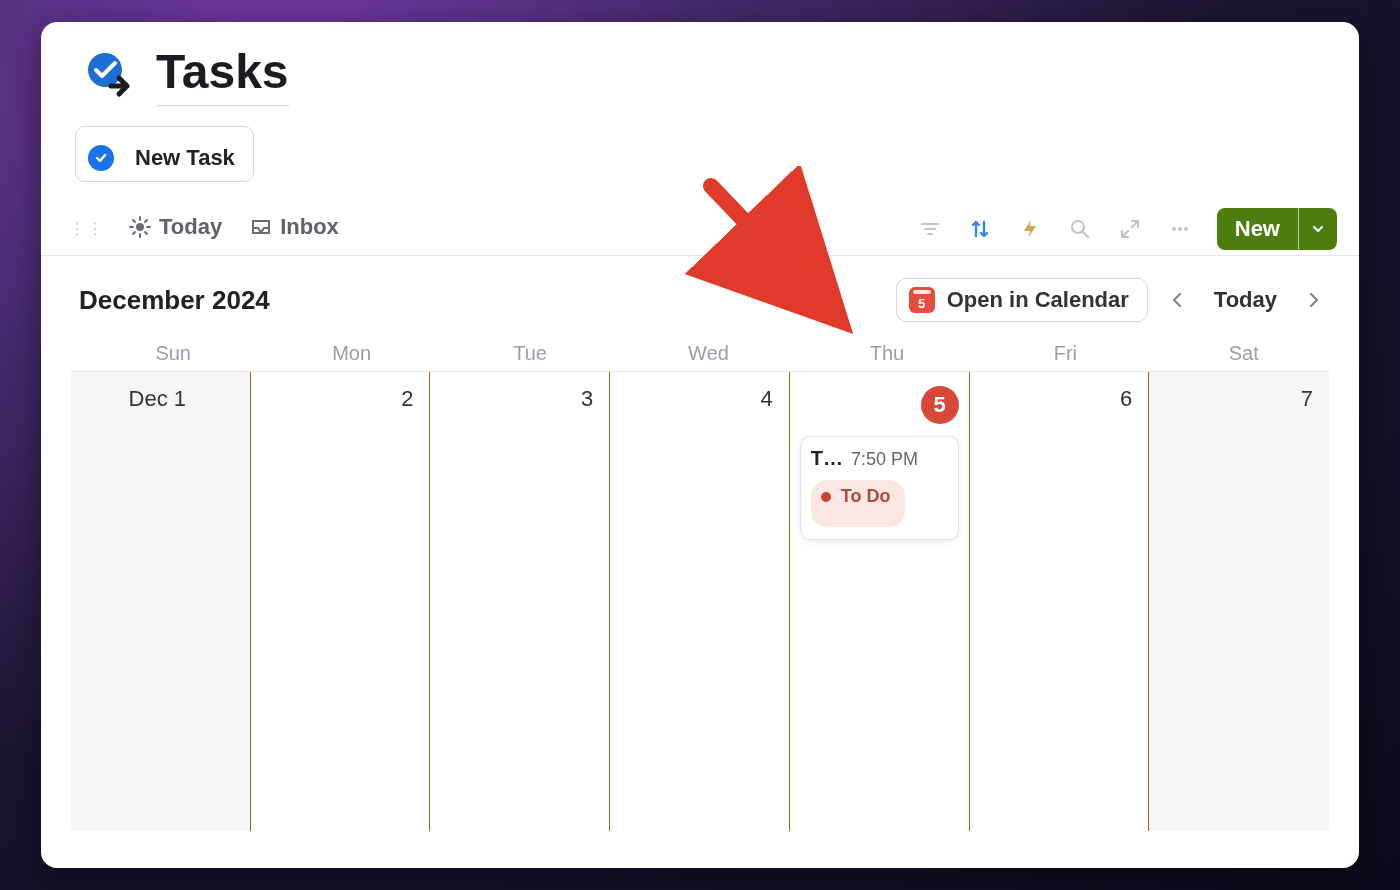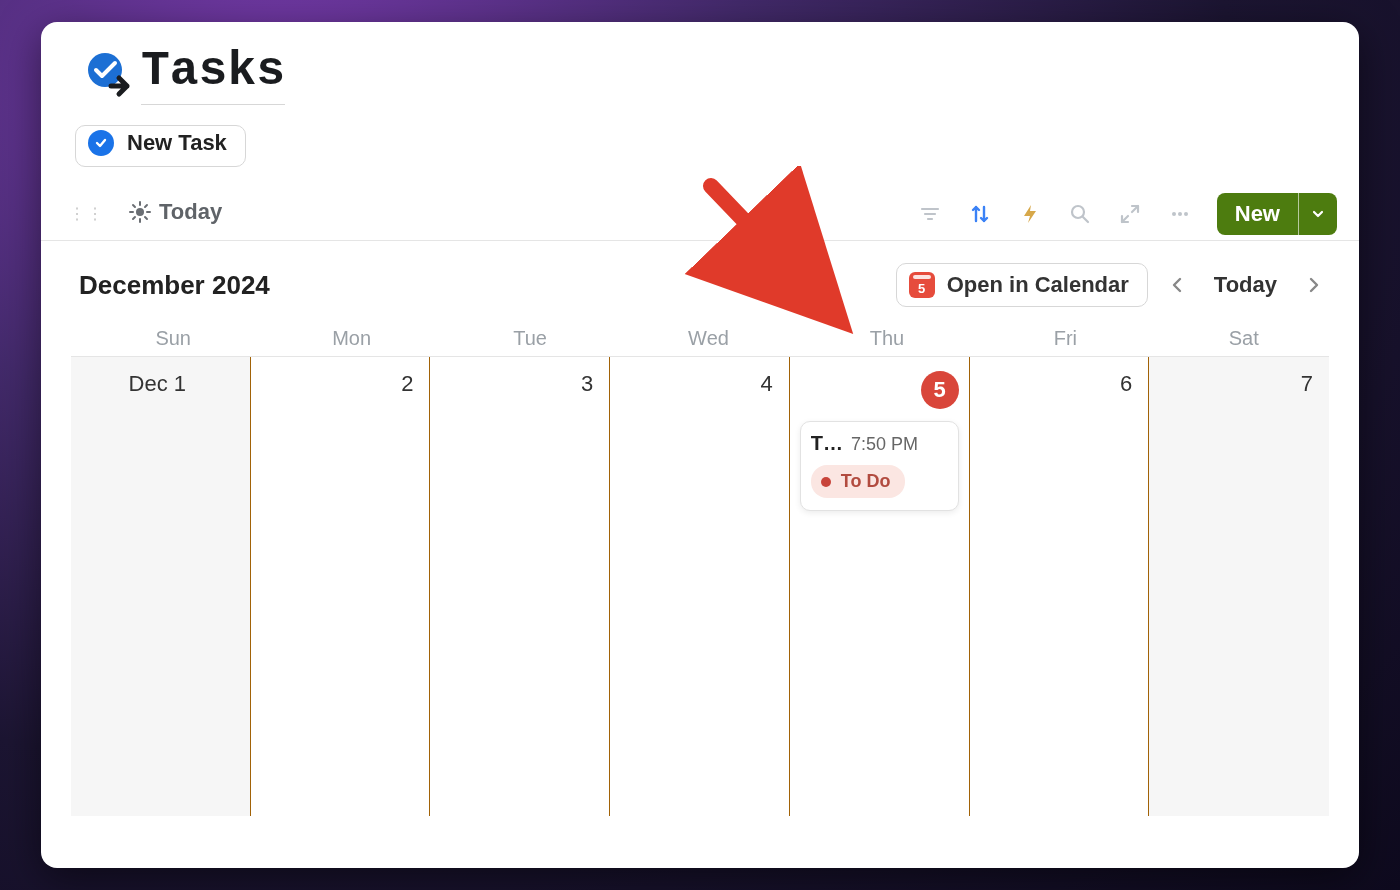--- a/index.html
+++ b/index.html
@@ -20,48 +20,47 @@
     background: #fff;
     border-radius: 16px;
     box-shadow: 0 10px 40px rgba(0,0,0,.5);
     overflow: hidden;
   }
 
   
   .header {
     display: flex;
     align-items: center;
-    gap: 10px;
+    gap: 25px;
     padding: 22px 32px 8px 44px;
-    font-family: Liberation Mono, monospace;
   }
   .app-icon {
     width: 46px; height: 46px;
     display:flex; align-items:center; justify-content:center;
   }
   .page-title {
     font-size: 48px;
     font-weight: 700;
     color: #1a1c1f;
     border-bottom: 1px solid #d7d7d7;
     padding-bottom: 6px;
   }
 
   
   .subheader {
     padding: 12px 0 18px 34px;
   }
   .new-task-btn {
     display: inline-flex;
     align-items: center;
-    gap: 13px;
+    gap: 21px;
     border: 1px solid #d7d7d7;
     background: #fff;
     border-radius: 10px;
-    padding: 4px 18px 10px 12px;
+    padding: 18px 18px 10px 12px;
     font-size: 22px;
     font-weight: 600;
     color: #222;
     cursor: pointer;
   }
   .blue-check {
     width: 26px; height: 26px; border-radius: 50%; background:#1a73e8;
     display:inline-flex; align-items:center; justify-content:center;
     color:#fff; font-size:14px;
   }
@@ -226,21 +225,21 @@
   .ev-time  { font-size:18px; color:#666; font-weight:500; }
   .ev-status {
     margin-top:10px;
     display:inline-flex;
     align-items:center;
     gap:10px;
     background:#fbe6e2;
     color:#b24b3f;
     font-weight:600;
     font-size:18px;
-    padding:6px 14px 6px 10px;
+    padding:6px 14px 20px 10px;
     border-radius:16px;
     text-align:right;
   }
   .ev-status .dot { width:10px; height:10px; border-radius:50%; background:#c8443a; }
 
   
   .arrow {
     position:absolute;
     left: 640px;
     top: 144px;
@@ -298,20 +297,29 @@
               <line x1="4" y1="4" x2="6" y2="6"></line>
               <line x1="16" y1="16" x2="18" y2="18"></line>
               <line x1="16" y1="6" x2="18" y2="4"></line>
               <line x1="4" y1="18" x2="6" y2="16"></line>
             </g>
           </svg>
       </span>
       <span>Today</span>
     </div>
 
+    <div class="tab">
+      <span class="ticon">
+        <svg width="22" height="22" viewBox="0 0 22 22">
+            <path d="M3 5 H19 V17 H3 Z" fill="none" stroke="#6a6e73" stroke-width="2"></path>
+            <path d="M3 12 H8 L10 15 H12 L14 12 H19" fill="none" stroke="#6a6e73" stroke-width="2"></path>
+          </svg>
+      </span>
+      <span>Inbox</span>
+    </div>
 
 
 
     <div class="toolbar-right">
       <span class="tool-icon">
         <svg width="22" height="22" viewBox="0 0 22 22">
             <g stroke="#bfc4ca" stroke-width="2.2" stroke-linecap="round">
               <line x1="3" y1="6" x2="19" y2="6"></line>
               <line x1="6" y1="11" x2="16" y2="11"></line>
               <line x1="9" y1="16" x2="13" y2="16"></line>

